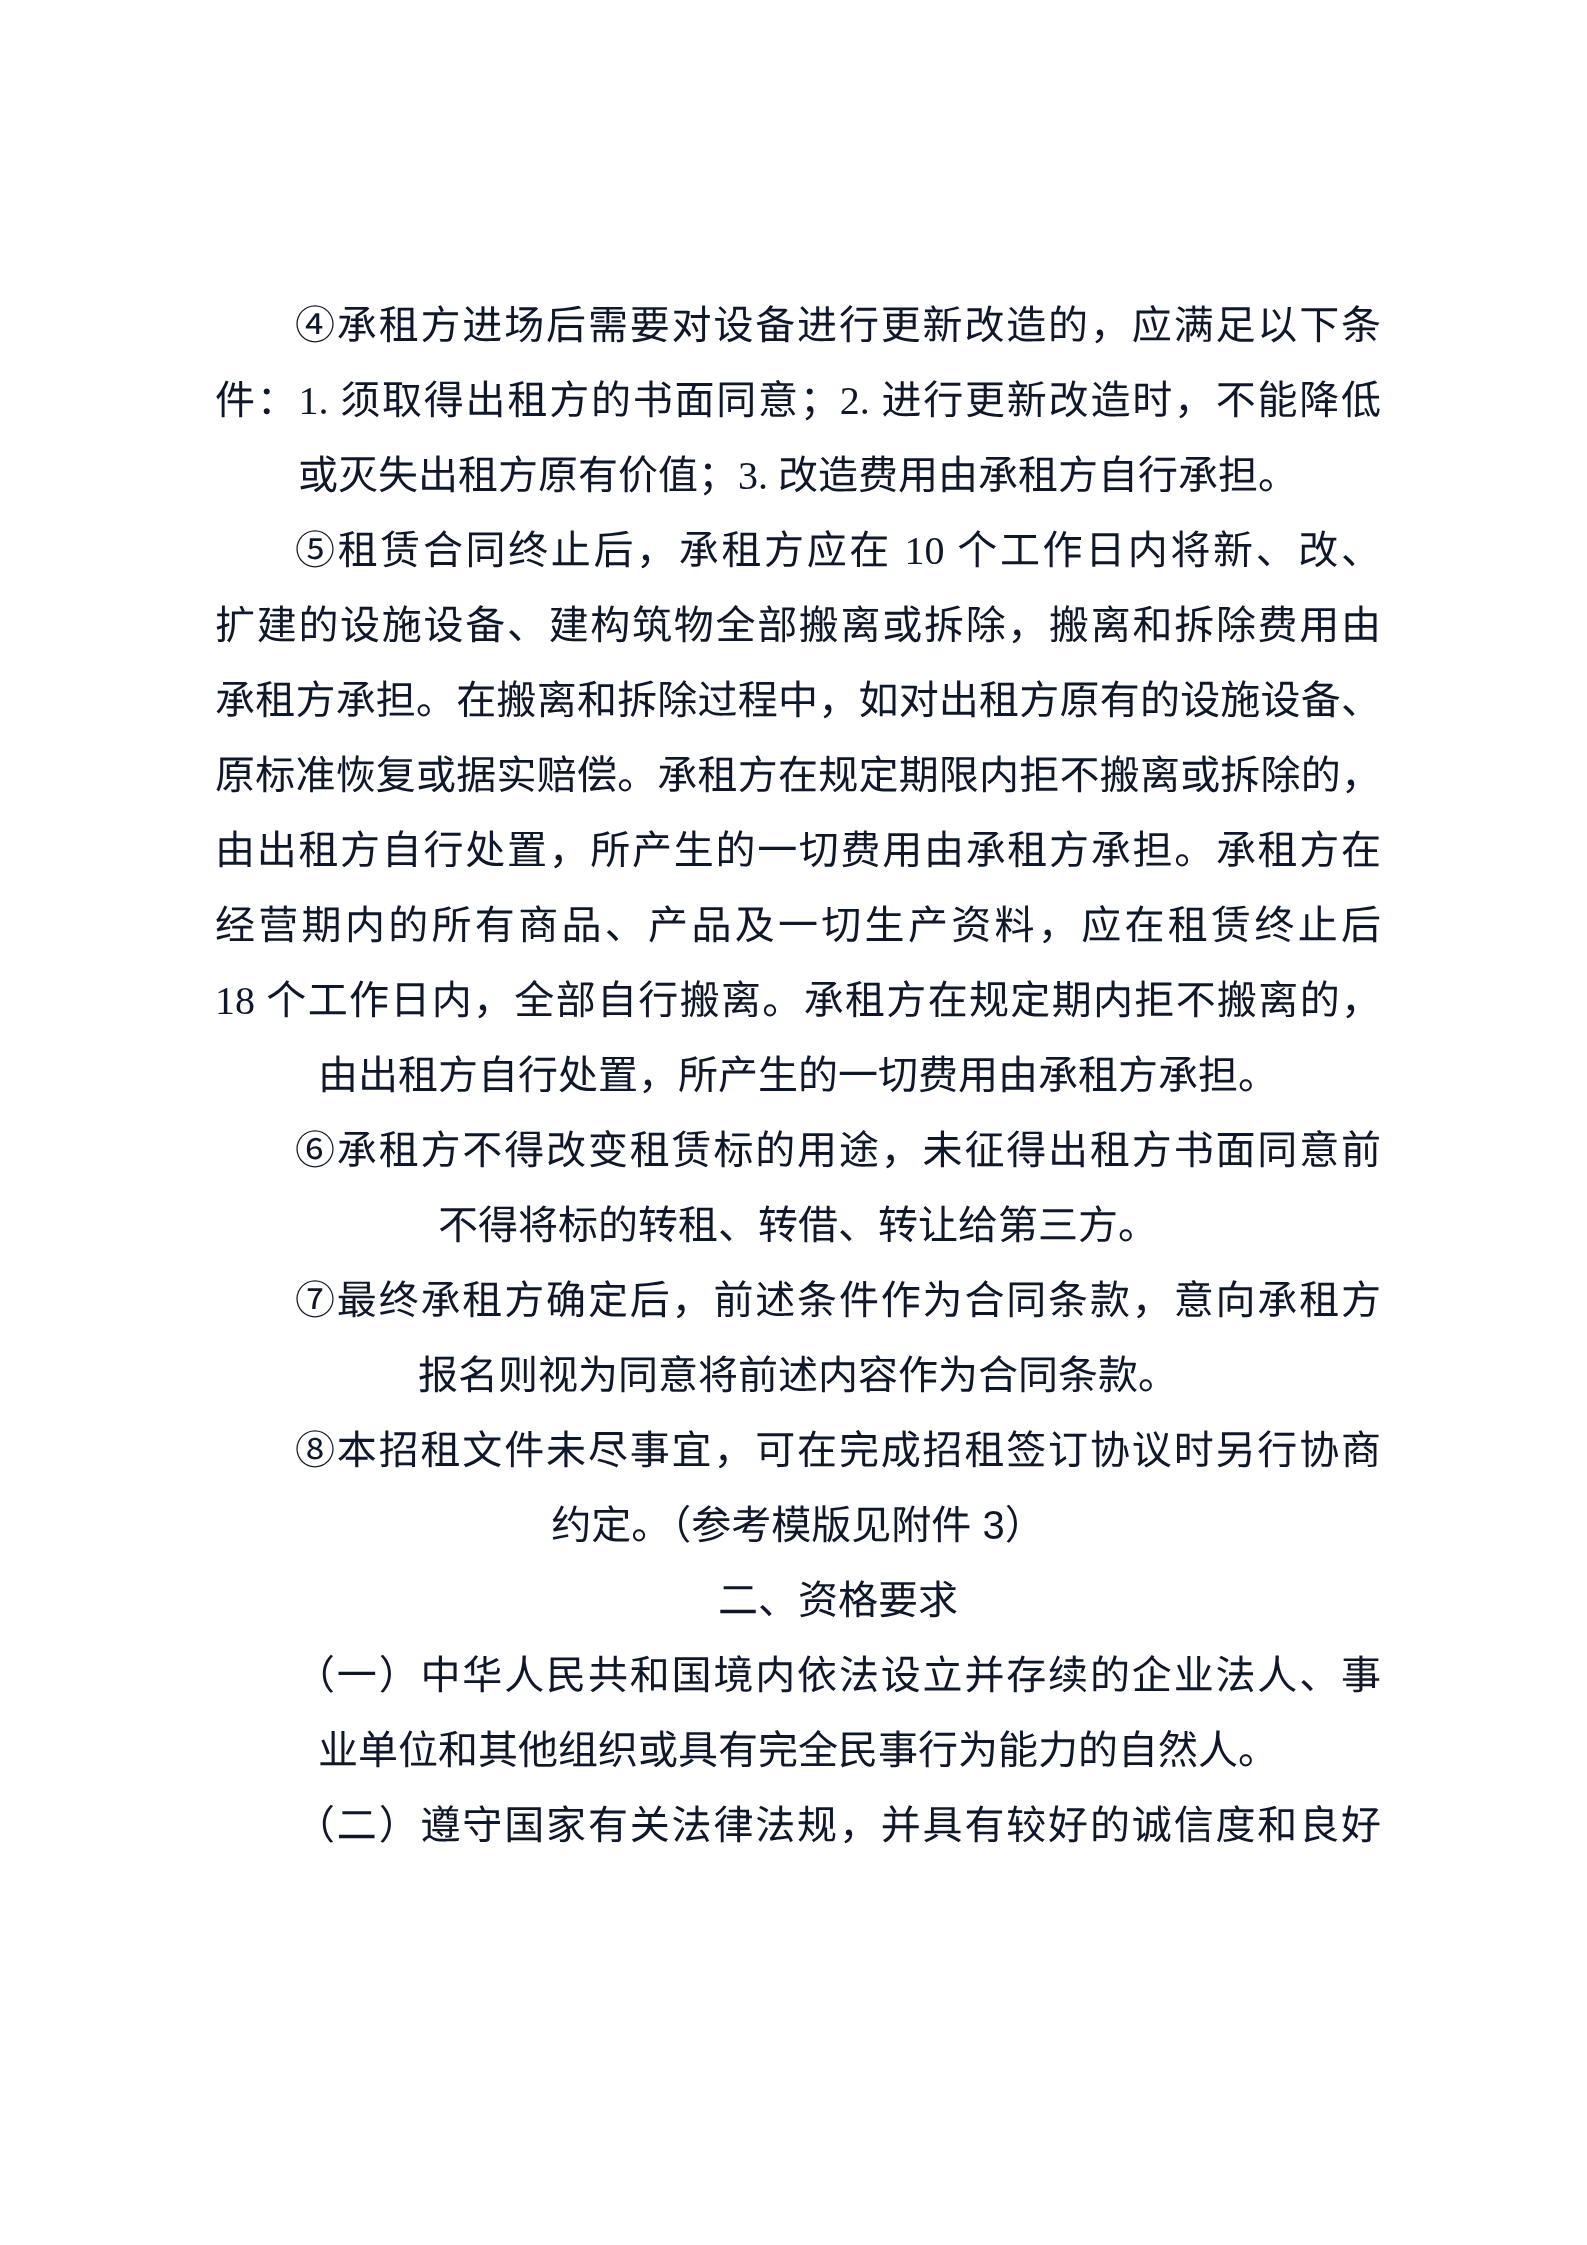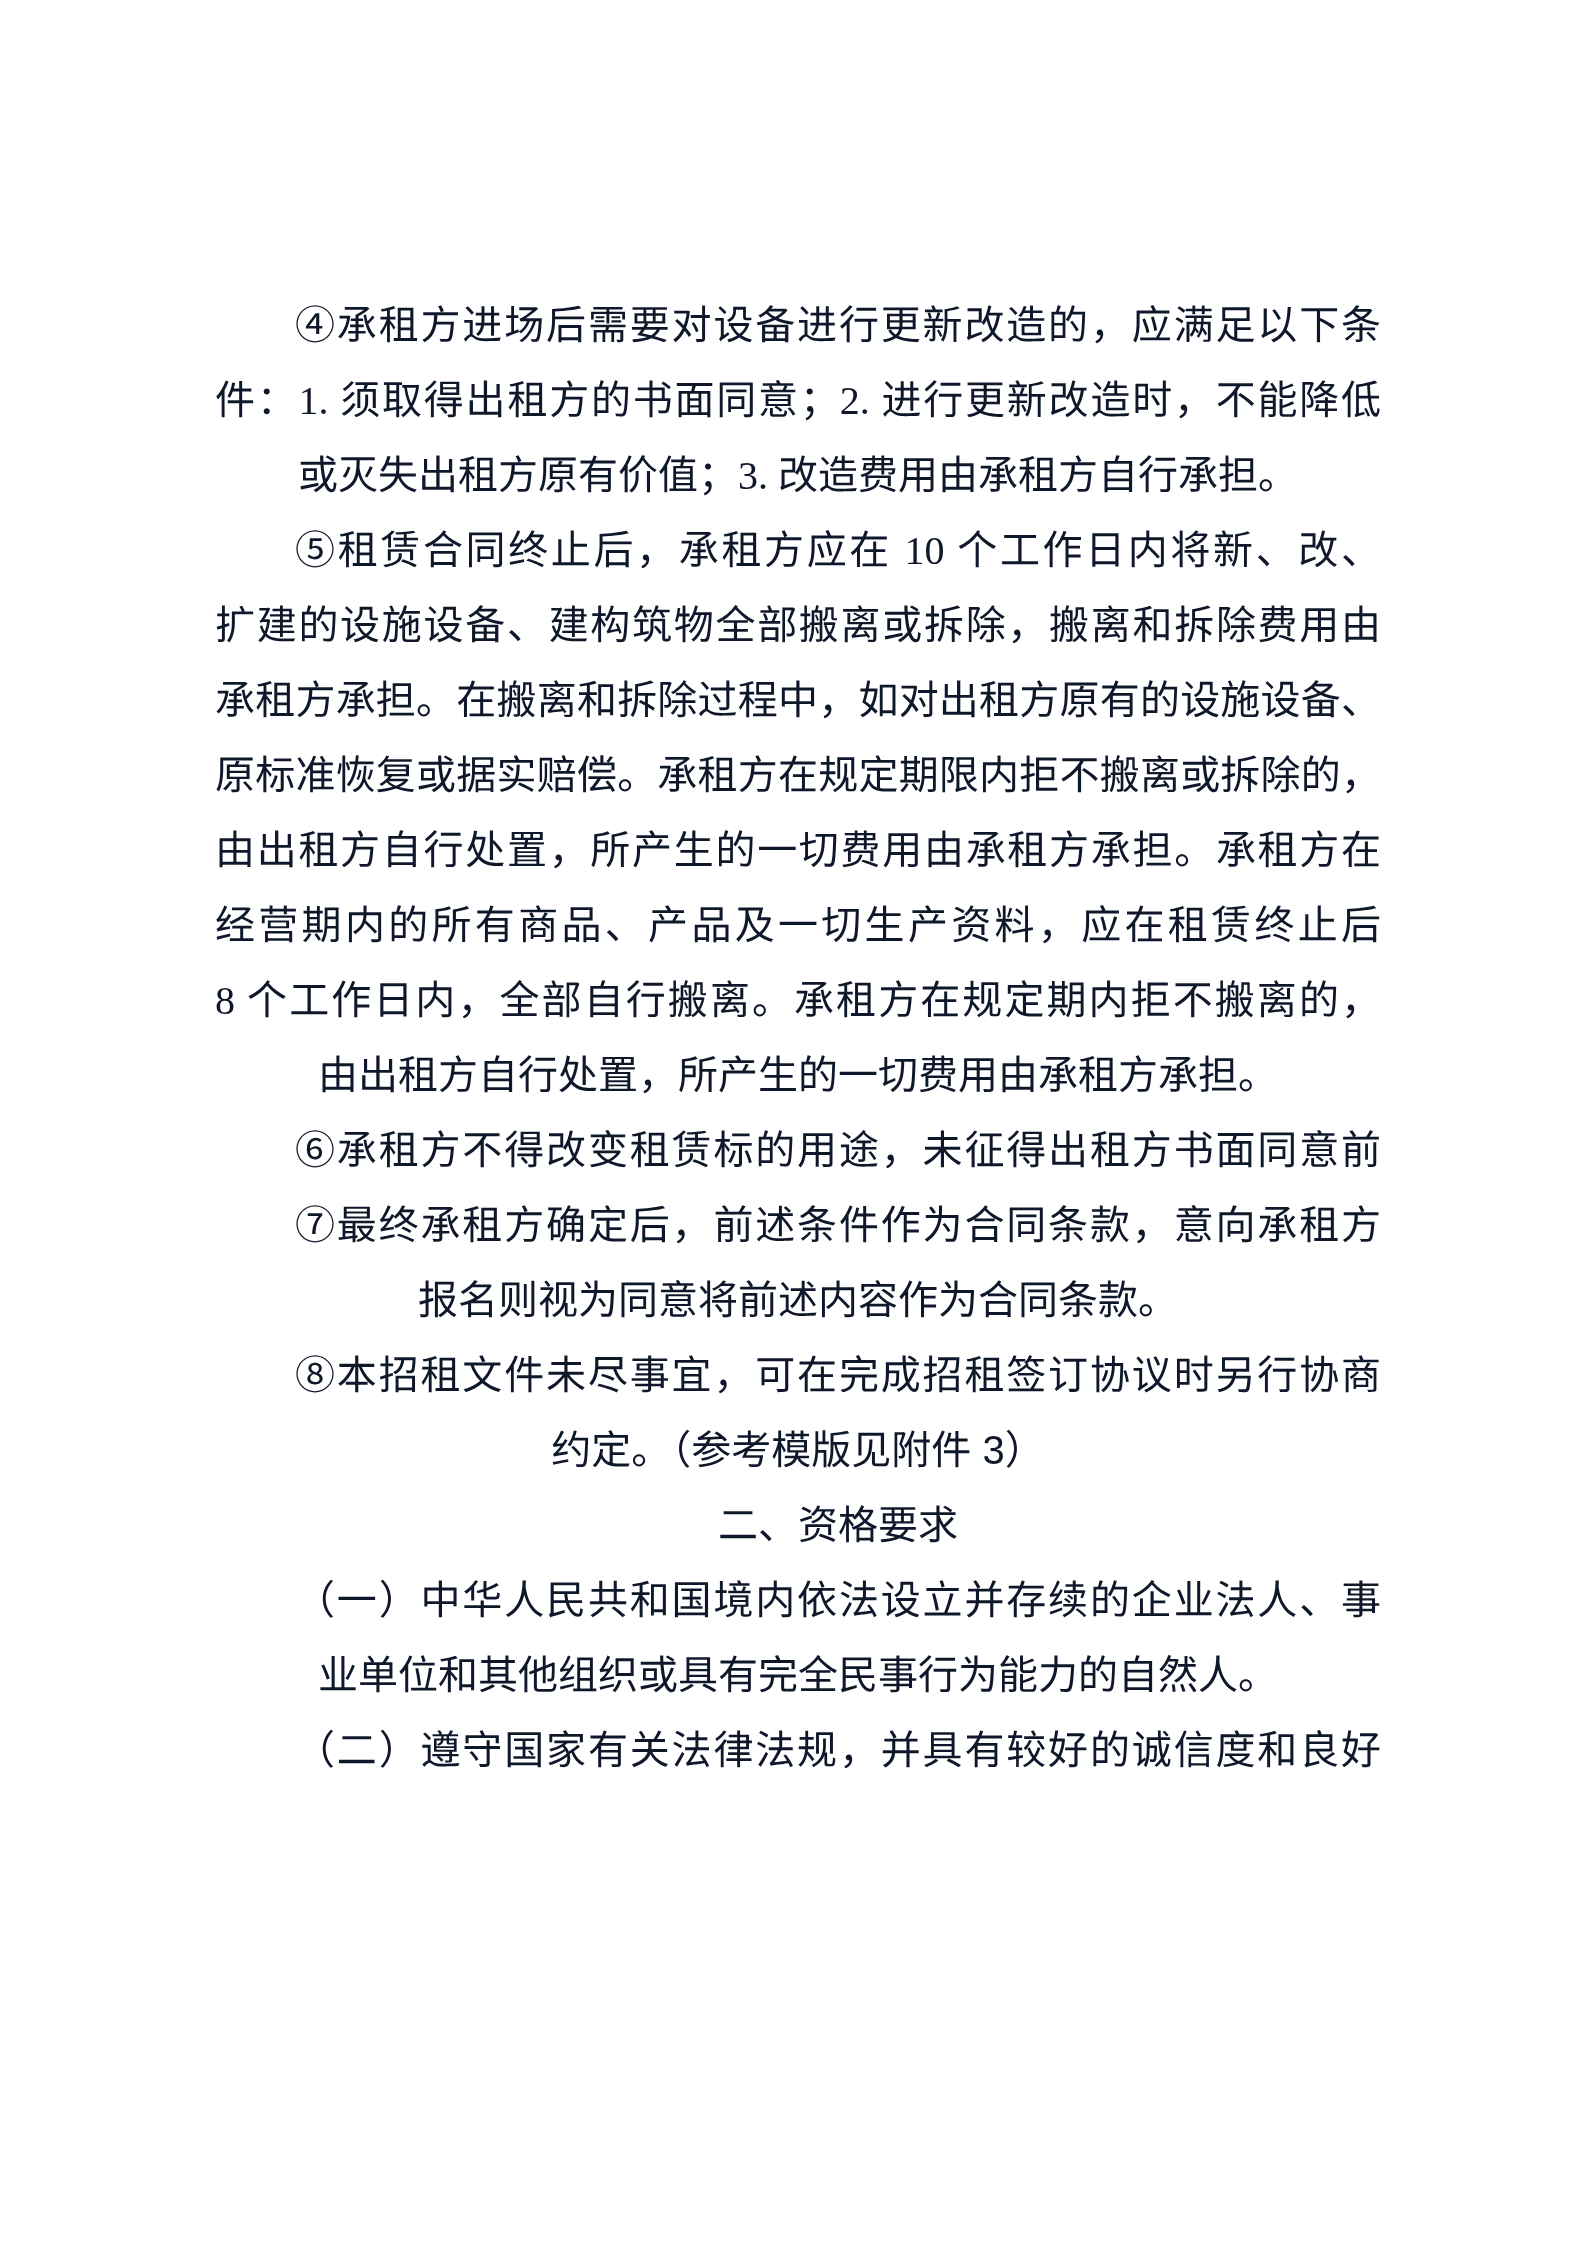--- a/index.html
+++ b/index.html
@@ -58,23 +58,24 @@
   <div class="doc-body">
       <div class="line indent justify"><span class="seg">④承租方进场后需要对设备进行更新改造的，应满足以下条</span></div>
       <div class="line justify"><span class="seg">件：1. 须取得出租方的书面同意；2. 进行更新改造时，不能降低</span></div>
       <div class="line"><span class="seg">或灭失出租方原有价值；3. 改造费用由承租方自行承担。</span></div>
       <div class="line indent justify"><span class="seg">⑤租赁合同终止后，承租方应在 10 个工作日内将新、改、</span></div>
       <div class="line justify"><span class="seg">扩建的设施设备、建构筑物全部搬离或拆除，搬离和拆除费用由</span></div>
       <div class="line justify"><span class="seg">承租方承担。在搬离和拆除过程中，如对出租方原有的设施设备、</span></div>
       <div class="line justify"><span class="seg">原标准恢复或据实赔偿。承租方在规定期限内拒不搬离或拆除的，</span></div>
       <div class="line justify"><span class="seg">由出租方自行处置，所产生的一切费用由承租方承担。承租方在</span></div>
       <div class="line justify"><span class="seg">经营期内的所有商品、产品及一切生产资料，应在租赁终止后</span></div>
-      <div class="line justify"><span class="seg">8 个工作日内，全部自行搬离。承租方在规定期内拒不搬离的，</span></div>
+      <div class="line justify"><span class="seg">18 个工作日内，全部自行搬离。承租方在规定期内拒不搬离的，</span></div>
       <div class="line"><span class="seg">由出租方自行处置，所产生的一切费用由承租方承担。</span></div>
       <div class="line indent justify"><span class="seg">⑥承租方不得改变租赁标的用途，未征得出租方书面同意前</span></div>
+      <div class="line"><span class="seg">不得将标的转租、转借、转让给第三方。</span></div>
       <div class="line indent justify"><span class="seg">⑦最终承租方确定后，前述条件作为合同条款，意向承租方</span></div>
       <div class="line"><span class="seg">报名则视为同意将前述内容作为合同条款。</span></div>
       <div class="line indent justify"><span class="seg">⑧本招租文件未尽事宜，可在完成招租签订协议时另行协商</span></div>
       <div class="line"><span class="seg">约定。</span><span class="seg bold">（参考模版见附件 3）</span></div>
       <div class="line indent"><span class="seg bold">二、资格要求</span></div>
       <div class="line indent justify"><span class="seg">（一）中华人民共和国境内依法设立并存续的企业法人、事</span></div>
       <div class="line"><span class="seg">业单位和其他组织或具有完全民事行为能力的自然人。</span></div>
       <div class="line indent justify"><span class="seg">（二）遵守国家有关法律法规，并具有较好的诚信度和良好</span></div>
     </div>
 </div>

